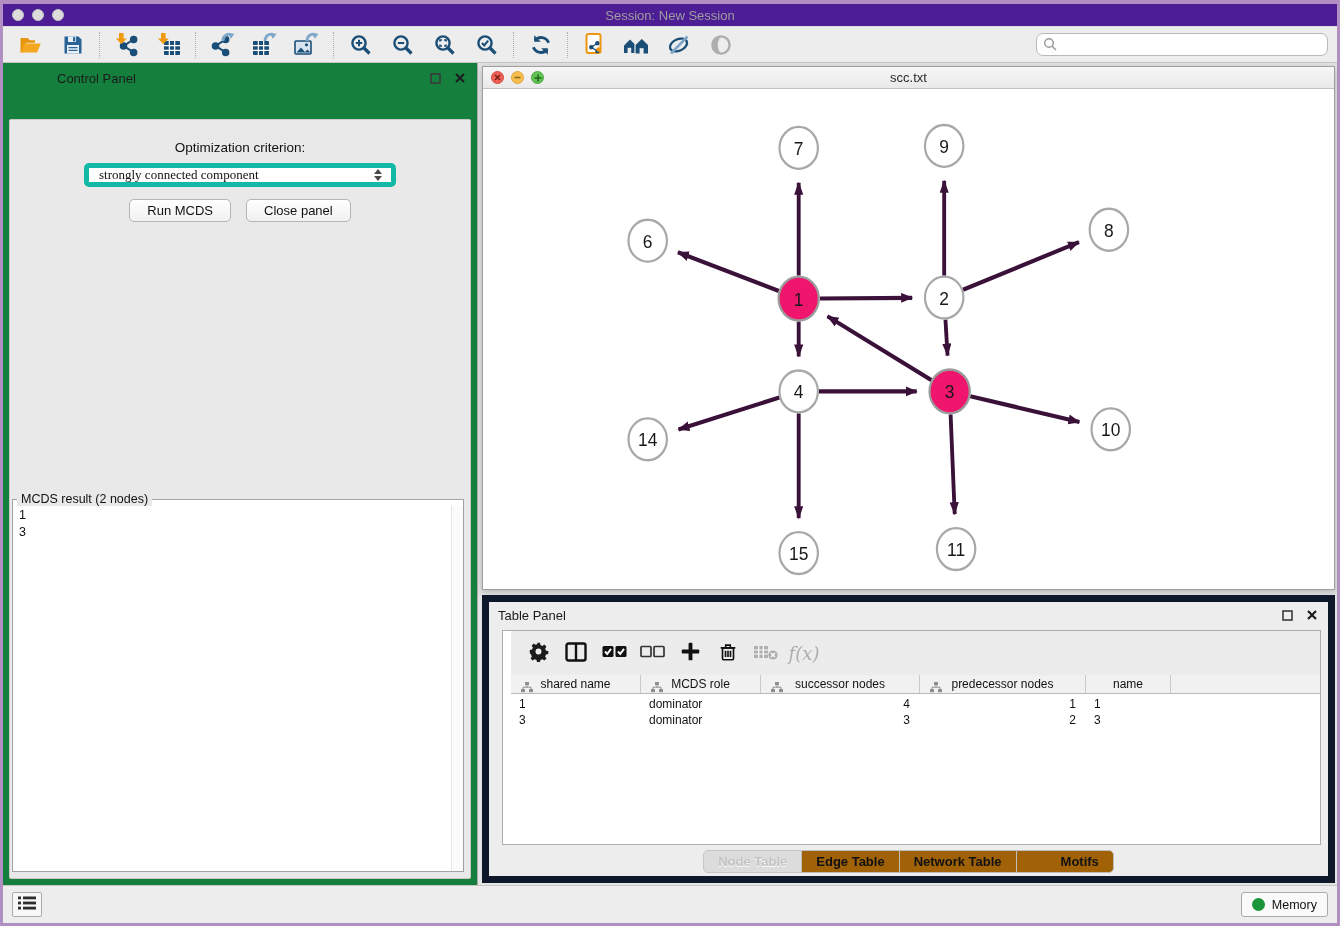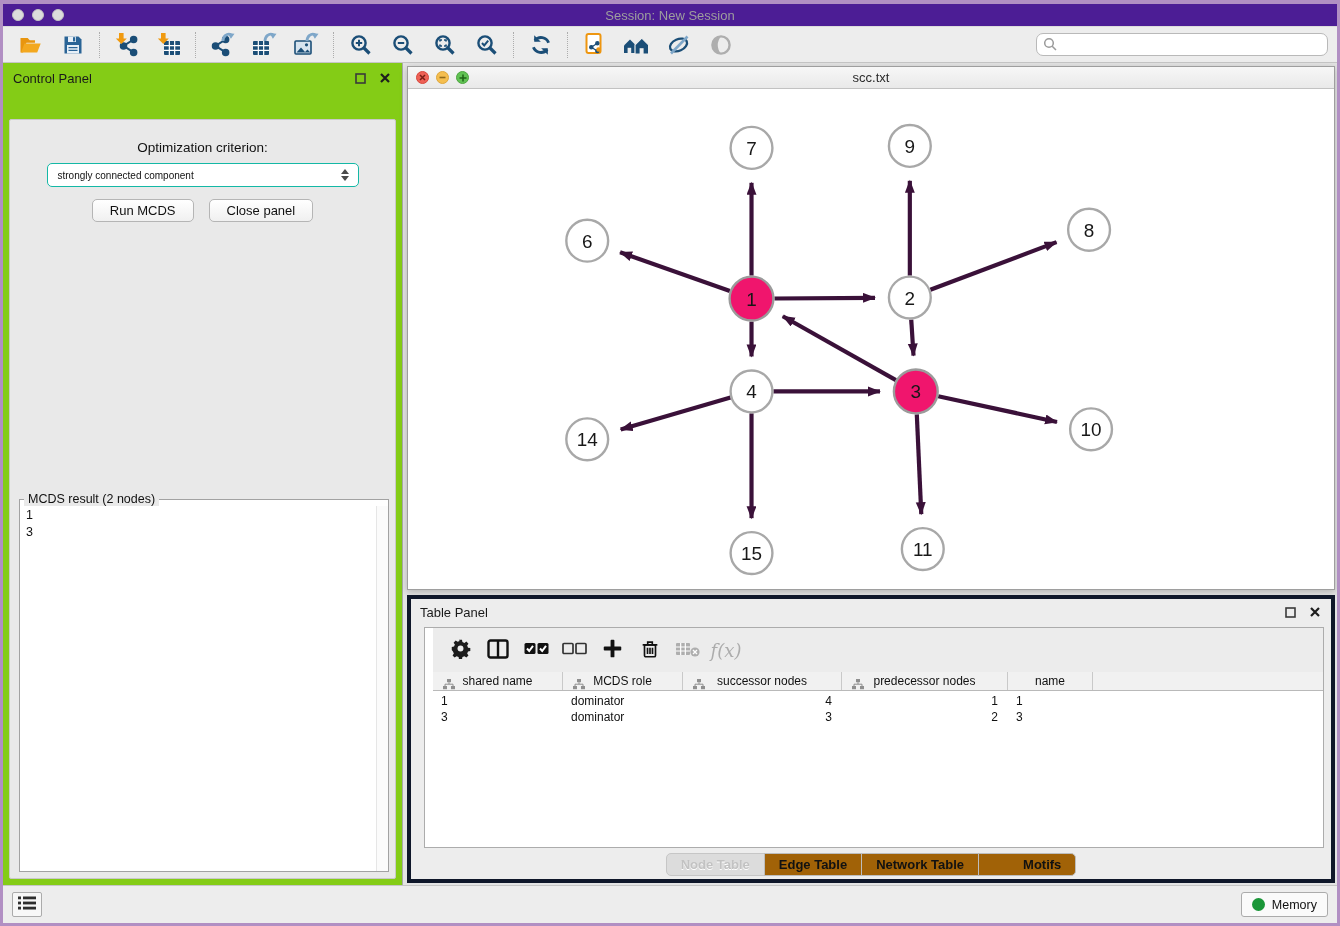--- a/index.html
+++ b/index.html
@@ -20,54 +20,54 @@
   .tb-group{display:flex;align-items:center;gap:5px;}
   .tb-sep{width:1px;height:26px;border-left:1px dotted #ADADAD;margin:0 8px;}
   .tb-btn{width:37px;height:30px;display:flex;align-items:center;justify-content:center;background:none;border:none;cursor:default;}
   .tb-btn svg{display:block;}
   .search-field{margin-left:auto;position:relative;width:292px;height:23px;}
   .search-field input{width:100%;height:100%;border:1px solid #B9B9B9;border-radius:7px;background:#fff;padding:0 8px 0 26px;font-size:13px;font-family:"Liberation Sans",sans-serif;outline:none;}
   .search-glyph{position:absolute;left:7px;top:4px;}
   
   .main{display:flex;height:822px;}
   
-  .control-panel{width:400px;background:#84cc16;border-right:1px solid #A9A9A9;position:relative;}
+  .control-panel{width:475px;background:#15803d;border-right:1px solid #A9A9A9;position:relative;padding-left:44px;}
   .cp-header{height:30px;display:flex;align-items:center;padding:0 10px;font-size:13px;color:#1A1A1A;}
   .panel-btns{margin-left:auto;display:flex;gap:11px;align-items:center;}
   .panel-btn{background:none;border:none;display:flex;align-items:center;justify-content:center;width:14px;height:14px;}
   .cp-tabs{display:flex;justify-content:center;margin-top:1px;position:relative;z-index:2;}
   .cp-tab{height:22px;padding:0 15px;font-size:13px;background:#fff;border:1px solid #BEBEBE;margin-left:-1px;display:flex;align-items:center;color:#111;}
   .cp-tab:first-child{border-top-left-radius:4px;border-bottom-left-radius:4px;}
   .cp-tab.active{background:#E4E4E4;color:#B2B2B2;border-color:#C9C9C9;border-radius:5px;margin-left:1px;text-shadow:0 1px 0 #fff;}
   .mcds-panel{position:absolute;left:6px;right:6px;top:56px;bottom:6px;background:#E9E9E9;border:1px solid #C9C9C9;border-radius:2px;}
   .opt-label{margin-top:20px;text-align:center;font-size:13.5px;color:#111;}
-  .select-box{margin:8px auto 0;width:312px;height:24px;background:#fff;border:1px solid #14b8a6;border-radius:5px;display:flex;align-items:center;padding:0 6px 0 10px;font-size:10px;color:#111;}
+  .select-box{margin:8px auto 0;width:312px;height:24px;background:#fff;border:5px solid #14b8a6;border-radius:5px;display:flex;align-items:center;padding:0 6px 0 10px;font-size:13px;color:#111;font-family:Liberation Serif, serif;}
   .spinner{margin-left:auto;display:flex;flex-direction:column;gap:2px;align-items:center;width:14px;}
   .tri-up{width:0;height:0;border-left:4px solid transparent;border-right:4px solid transparent;border-bottom:5px solid #4A4A4A;}
   .tri-down{width:0;height:0;border-left:4px solid transparent;border-right:4px solid transparent;border-top:5px solid #4A4A4A;}
   .cp-buttons{display:flex;justify-content:center;gap:15px;margin-top:12px;}
   .cp-btn{height:23px;padding:0 17px;font-size:13px;color:#111;background:linear-gradient(#FFFFFF,#F0F0F0);border:1px solid #B5B5B5;border-radius:5px;font-family:"Liberation Sans",sans-serif;}
-  .mcds-fieldset{position:absolute;left:9px;right:6px;bottom:6px;height:380px;border:1px solid #A2A2A2;background:#fff;}
+  .mcds-fieldset{position:absolute;left:2px;right:6px;bottom:6px;height:380px;border:1px solid #A2A2A2;background:#fff;}
   .mcds-fieldset legend{font-size:12.5px;color:#111;margin-left:4px;padding:0 4px;background:#E9E9E9;}
   .result-lines{position:relative;height:100%;padding:1px 6px;font-size:12.5px;color:#111;line-height:17px;}
   .scroll-track{position:absolute;top:0;right:0;bottom:0;width:12px;background:#FBFBFB;border-left:1px solid #E6E6E6;}
   
   .desktop{flex:1;position:relative;background:#E4E4E4;}
   .net-window{position:absolute;left:4px;right:2px;top:3px;height:524px;background:#fff;border:1px solid #9E9E9E;box-shadow:0 2px 7px rgba(0,0,0,.22);}
   .nw-titlebar{height:22px;background:linear-gradient(#F7F7F7,#E9E9E9);border-bottom:1px solid #C2C2C2;position:relative;display:flex;align-items:center;}
   .nw-lights{display:flex;gap:7px;padding-left:8px;z-index:2;}
   .nw-light{width:13px;height:13px;border-radius:50%;display:flex;align-items:center;justify-content:center;border:1px solid;}
   .nw-close{background:#EE6156;border-color:#D8473C;}
   .nw-min{background:#F5BE4F;border-color:#DFA73B;}
   .nw-zoom{background:#61C354;border-color:#4DA53F;}
   .nw-title{position:absolute;left:0;right:0;text-align:center;font-size:13px;color:#2B2B2B;}
   .net-canvas{position:absolute;left:0;right:0;top:23px;bottom:0;background:#fff;}
   .net-canvas svg{width:100%;height:100%;display:block;}
   
-  .table-panel{position:absolute;left:4px;right:2px;top:532px;bottom:2px;background:#EDEDED;border:4px solid #0f172a;}
+  .table-panel{position:absolute;left:4px;right:2px;top:532px;bottom:2px;background:#EDEDED;border:7px solid #0f172a;}
   .tp-header{height:26px;display:flex;align-items:center;padding:0 9px;font-size:13px;color:#1A1A1A;}
   .content-box{position:absolute;left:13px;right:7px;top:28px;bottom:31px;border:1px solid #ACACAC;background:#fff;display:flex;flex-direction:column;padding-left:8px;}
   .tp-toolbar{height:44px;background:#ECECEC;display:flex;align-items:center;padding:0 9px;gap:2px;}
   .tp-btn{width:36px;height:34px;display:flex;align-items:center;justify-content:center;background:none;border:none;}
   .fx-label{font-family:"DejaVu Serif",serif;font-style:italic;font-size:18px;color:#A9A9A9;}
   .t-head{display:flex;height:19px;background:#F1F1F1;border-bottom:1px solid #B9B9B9;font-size:12px;color:#111;flex:none;}
   .t-h{position:relative;display:flex;align-items:center;justify-content:center;border-right:1px solid #C9C9C9;flex:none;}
   .t-h .tree{position:absolute;left:5px;top:4px;}
   .t-hfill{flex:1;}
   .t-rows{flex:1;background:#fff;overflow:hidden;padding-top:2px;}

